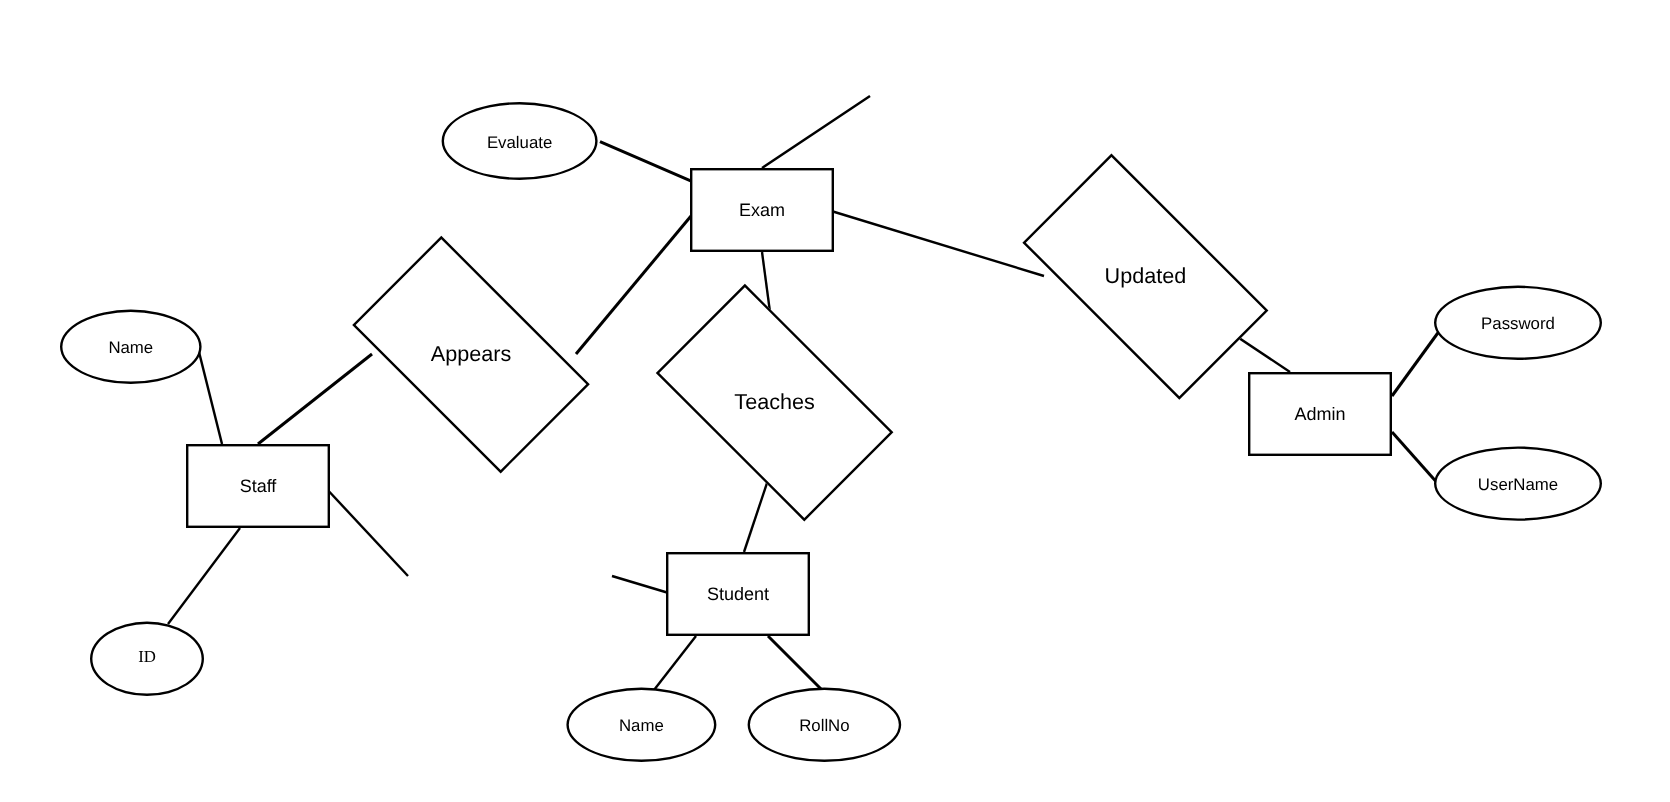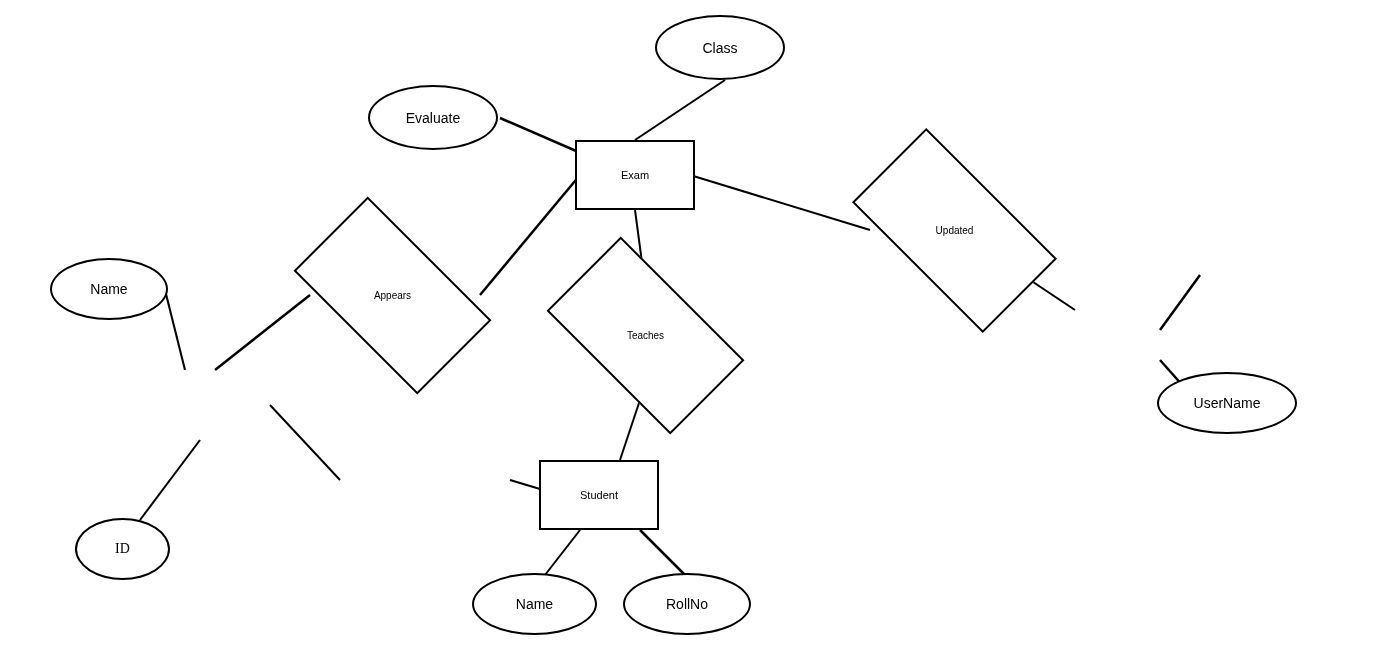--- a/index.html
+++ b/index.html
@@ -16,38 +16,38 @@
       height: 668px;
       background: #fff;
     }
     .entity {
       position: absolute;
       border: 2px solid #000;
       background: #fff;
       display: flex;
       align-items: center;
       justify-content: center;
-      font-size: 11px;
+      font-size: 15px;
     }
     .ellipse {
       position: absolute;
       border: 2px solid #000;
       border-radius: 50%;
       background: #fff;
       display: flex;
       align-items: center;
       justify-content: center;
       font-size: 14px;
     }
     .diamond {
       position: absolute;
       display: flex;
       align-items: center;
       justify-content: center;
-      font-size: 10px;
+      font-size: 18px;
     }
     .diamond-inner {
       width: 100%;
       height: 100%;
       background: #fff;
       border: 2px solid #000;
       transform: rotate(45deg);
       position: absolute;
     }
     .diamond-label {
@@ -97,43 +97,49 @@
     <line x1="955" y1="230" x2="1075" y2="310" stroke="#000" stroke-width="2"></line>
 
     <line x1="1160" y1="330" x2="1200" y2="275" stroke="#000" stroke-width="2.5"></line>
 
     <line x1="1160" y1="360" x2="1200" y2="405" stroke="#000" stroke-width="2.5"></line>
   </svg>
 
   <div class="entity" style="left:575px; top:140px; width:120px; height:70px;">
     <span>Exam</span>
   </div>
-  <div class="entity" style="left:539px; top:460px; width:120px; height:70px;">
+  <div class="entity" style="left:155px; top:370px; width:120px; height:70px;">
+    <span>Staff</span>
+  </div>
+  <div class="entity" style="left:555px; top:460px; width:120px; height:70px;">
     <span>Student</span>
   </div>
+  <div class="entity" style="left:1040px; top:310px; width:120px; height:70px;">
+    <span>Admin</span>
+  </div>
 
-  <div class="ellipse" style="left:655px; top:15px; width:130px; height:65px;">
-    <span>Class</span>
-  </div>
   <div class="ellipse" style="left:368px; top:85px; width:130px; height:65px;">
     <span>Evaluate</span>
   </div>
   <div class="ellipse" style="left:50px; top:258px; width:118px; height:62px;">
     <span>Name</span>
   </div>
   <div class="ellipse" style="left:75px; top:518px; width:95px; height:62px;font-family:Liberation Serif, serif;">
     <span>ID</span>
   </div>
   <div class="ellipse" style="left:472px; top:573px; width:125px; height:62px;">
     <span>Name</span>
   </div>
   <div class="ellipse" style="left:623px; top:573px; width:128px; height:62px;">
     <span>RollNo</span>
   </div>
-  <div class="ellipse" style="left:1157px; top:372px; width:140px; height:62px;">
+  <div class="ellipse" style="left:1195px; top:238px; width:140px; height:62px;">
+    <span>Password</span>
+  </div>
+  <div class="ellipse" style="left:1195px; top:372px; width:140px; height:62px;">
     <span>UserName</span>
   </div>
 
   <div class="diamond" style="left:305px; top:243px; width:175px; height:105px;">
     <div class="diamond-inner"></div>
     <span class="diamond-label">Appears</span>
   </div>
 
   <div class="diamond" style="left:558px; top:283px; width:175px; height:105px;">
     <div class="diamond-inner"></div>

